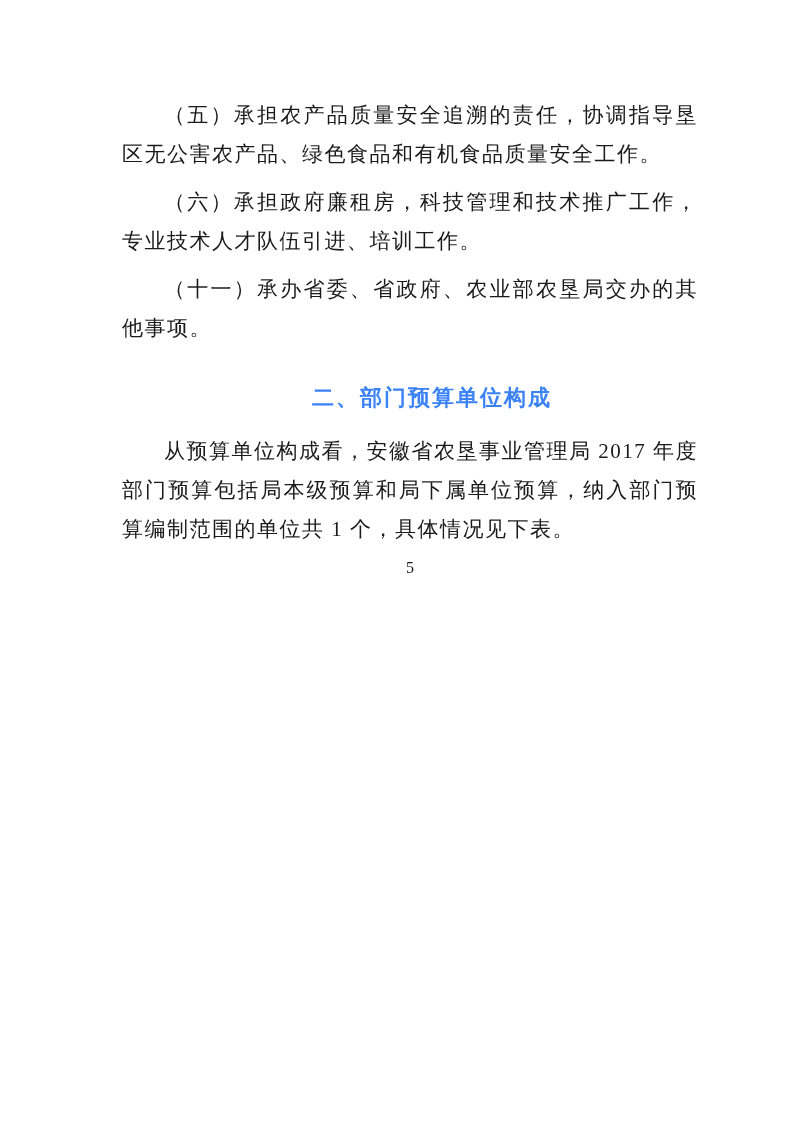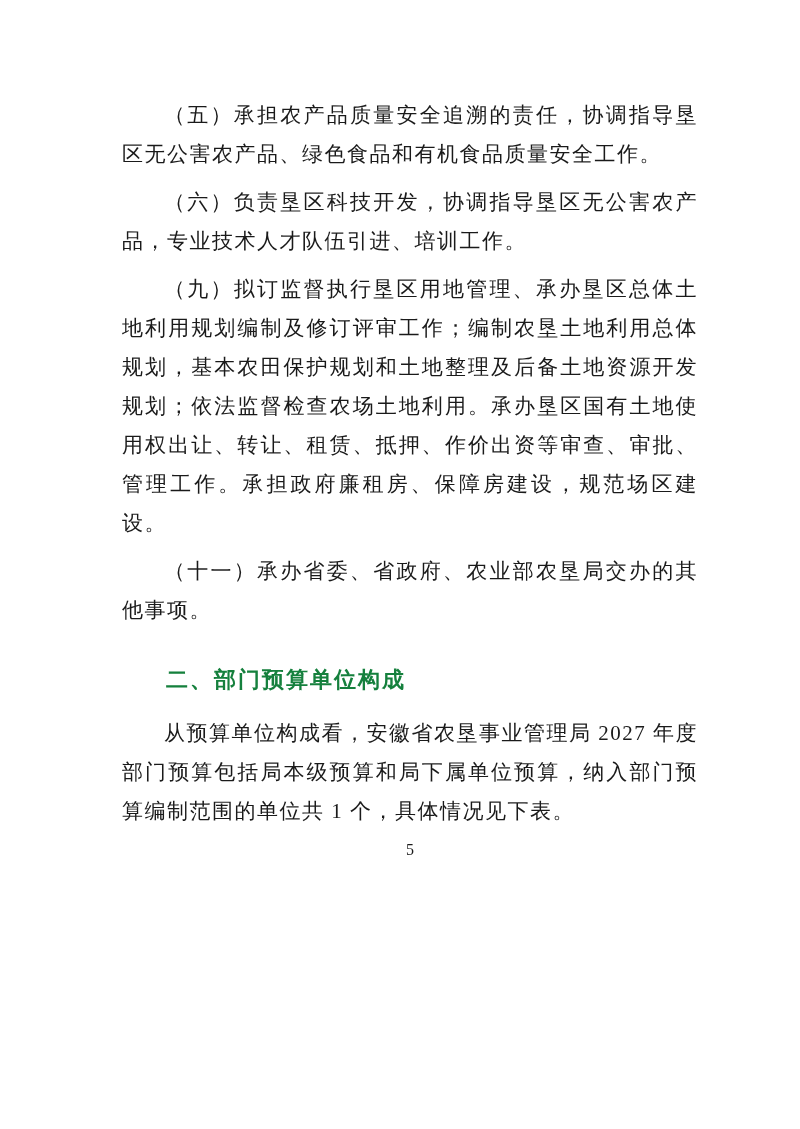--- a/index.html
+++ b/index.html
@@ -29,38 +29,38 @@
     word-break: break-all;
   }
   .section-heading {
     margin: 30px 0 14px 0;
     font-size: 22px;
     line-height: 40px;
     font-weight: 700;
     letter-spacing: 2px;
     text-indent: 2em;
     font-family: "Liberation Sans", sans-serif;
-    color: #15803d;
+    color: #3b82f6;
+    text-align: center;
   }
   .page-footer {
     margin-top: 8px;
     text-align: center;
     font-size: 16px;
     line-height: 20px;
     letter-spacing: 0;
     color: #1a1a1a;
   }
 </style>
 </head>
 <body>
 
 <div class="page">
   <p class="body-para">（五）承担农产品质量安全追溯的责任，协调指导垦区无公害农产品、绿色食品和有机食品质量安全工作。</p>
-  <p class="body-para">（六）负责垦区科技开发，协调指导垦区无公害农产品，专业技术人才队伍引进、培训工作。</p>
-  <p class="body-para">（九）拟订监督执行垦区用地管理、承办垦区总体土地利用规划编制及修订评审工作；编制农垦土地利用总体规划，基本农田保护规划和土地整理及后备土地资源开发规划；依法监督检查农场土地利用。承办垦区国有土地使用权出让、转让、租赁、抵押、作价出资等审查、审批、管理工作。承担政府廉租房、保障房建设，规范场区建设。</p>
+  <p class="body-para">（六）承担政府廉租房，科技管理和技术推广工作，专业技术人才队伍引进、培训工作。</p>
   <p class="body-para">（十一）承办省委、省政府、农业部农垦局交办的其他事项。</p>
 
   <h2 class="section-heading">二、部门预算单位构成</h2>
 
-  <p class="body-para">从预算单位构成看，安徽省农垦事业管理局 2027 年度部门预算包括局本级预算和局下属单位预算，纳入部门预算编制范围的单位共 1 个，具体情况见下表。</p>
+  <p class="body-para">从预算单位构成看，安徽省农垦事业管理局 2017 年度部门预算包括局本级预算和局下属单位预算，纳入部门预算编制范围的单位共 1 个，具体情况见下表。</p>
 
   <div class="page-footer">5</div>
 </div>
 
 </body></html>

